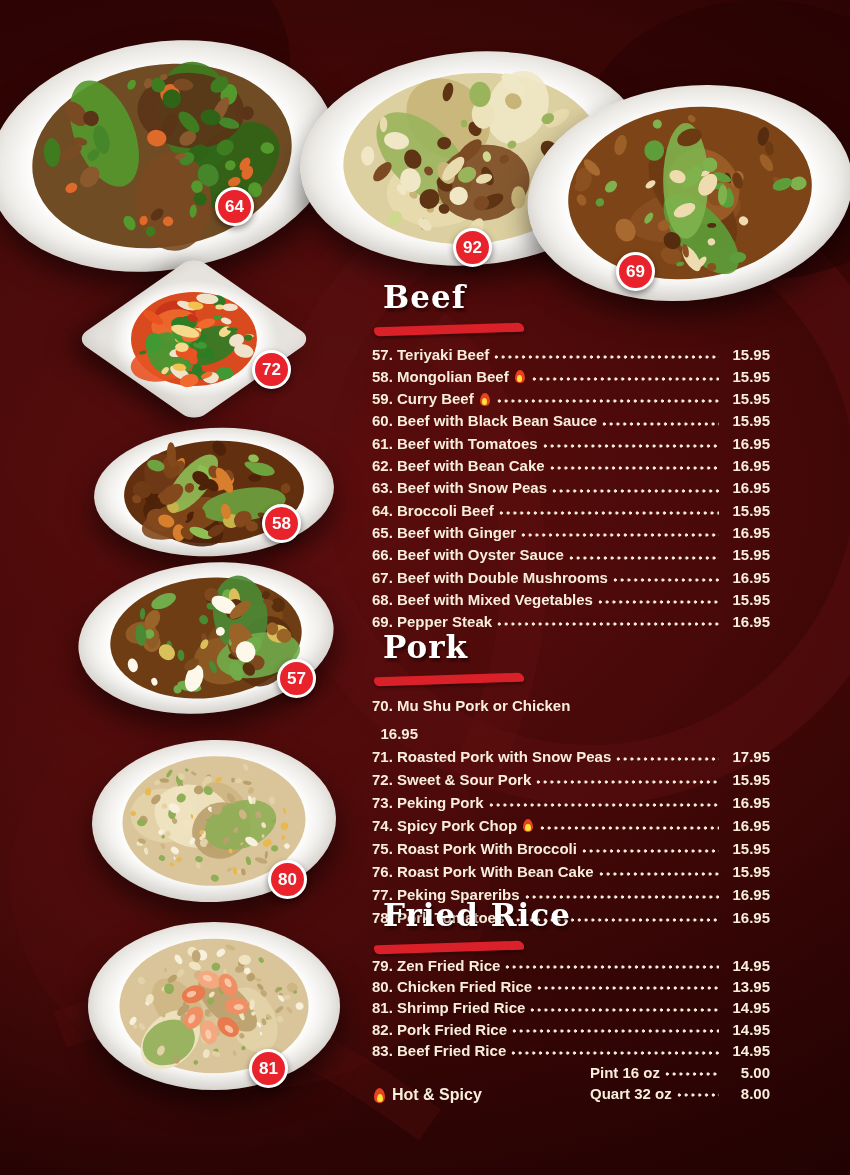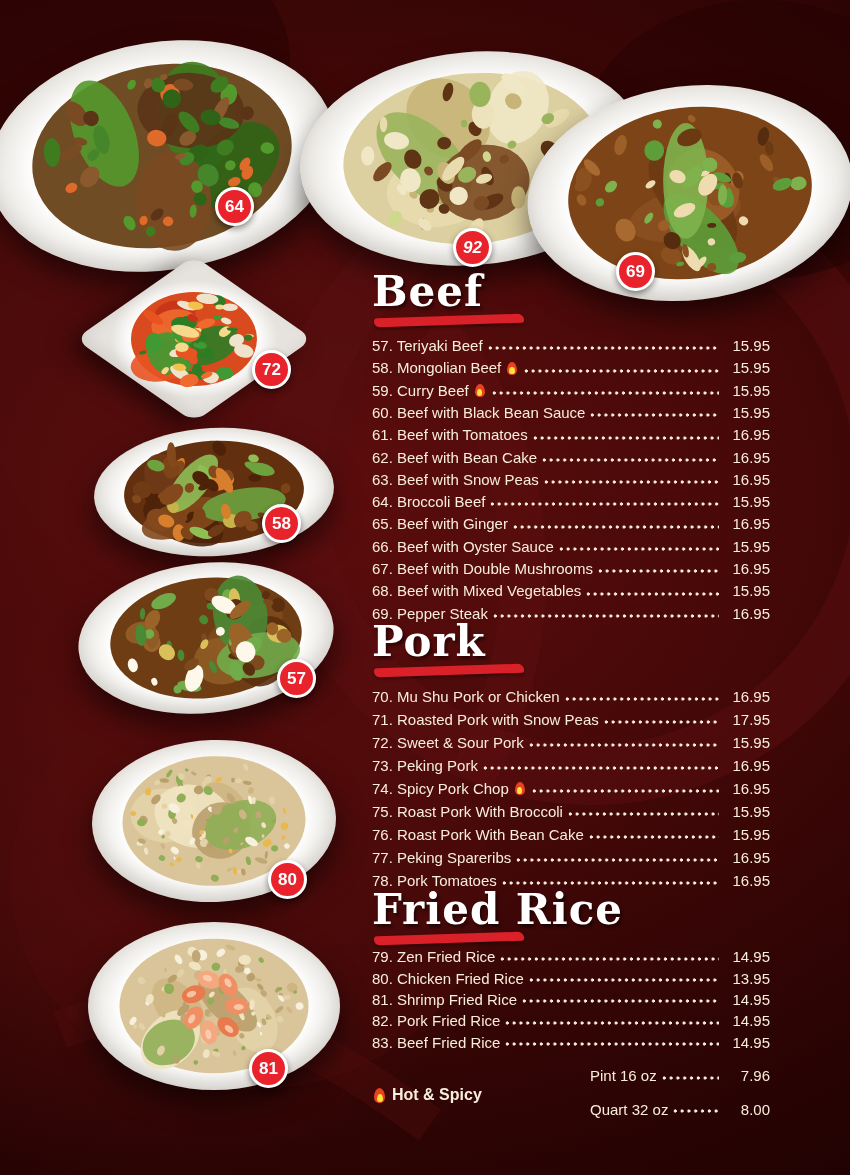--- a/index.html
+++ b/index.html
@@ -17,28 +17,28 @@
   .plate.square{border-radius:16px;}
   .food{position:absolute;left:0;top:0;width:100%;height:100%;}
   .plate.square .food{transform:rotate(-45deg);transform-origin:center;}
   
   .badge{position:absolute;z-index:5;width:33px;height:33px;border-radius:50%;
     background:#e8232b;border:3px solid #ffffff;color:#ffffff;
     display:flex;align-items:center;justify-content:center;
     font:bold 17px "Liberation Sans",sans-serif;box-shadow:0 3px 6px rgba(0,0,0,.45);}
   
   .section{position:absolute;left:372px;width:398px;z-index:4;}
-  .section-title{margin:0;font-family:"DejaVu Serif",serif;font-weight:bold;color:#ffffff;
-    font-size:42px;line-height:1.05;letter-spacing:1px;text-shadow:2px 3px 3px rgba(0,0,0,.5);}
+  .section-title{margin:11px;font-family:"DejaVu Serif",serif;font-weight:bold;color:#ffffff;
+    font-size:31px;line-height:1.05;letter-spacing:1px;text-shadow:2px 3px 3px rgba(0,0,0,.5);}
   .underline{height:9px;width:150px;background:#da2028;border-radius:6px 12px 5px 10px;
     transform:rotate(-1.8deg);margin:2px 0 0 2px;box-shadow:0 2px 3px rgba(0,0,0,.35);}
   .rows{margin-top:12px;}
   .row{display:flex;align-items:baseline;color:#f8eedb;
-    font-weight:normal;font-size:15px;font-family:"Liberation Sans",sans-serif;}
-  .row.indent{padding-left:218px;margin-top:12px;}
+    font-weight:bold;font-size:15px;font-family:"Liberation Sans",sans-serif;}
+  .row.indent{padding-left:218px;}
   .item-label,.item-mid{white-space:nowrap;}
   .dots{flex:1;height:7px;margin:0 5px;align-self:flex-end;margin-bottom:5px;
     background-image:radial-gradient(circle at 2.2px 3px,#f8eedb 1.35px,rgba(0,0,0,0) 1.85px);
     background-size:6.8px 7px;background-repeat:repeat-x;background-position:0 100%;}
   .item-price{text-align:right;min-width:46px;white-space:nowrap;}
   
   .flame{display:inline-block;width:11px;height:15px;position:relative;
     background:#e8431f;border-radius:50% 50% 50% 50%/64% 64% 36% 36%;flex:none;}
   .flame::after{content:"";position:absolute;left:2.5px;top:6px;width:6px;height:8px;
     background:#fbe23c;border-radius:50% 50% 50% 50%/64% 64% 36% 36%;}
@@ -600,21 +600,21 @@
           <ellipse cx="107.56602607597313" cy="73.33720509252004" rx="5" ry="3" fill="#fbd4b8" opacity="0.8" transform="rotate(160 105.56602607597313 72.33720509252004)"></ellipse>
           <ellipse cx="120.95322521787078" cy="57.79393772055258" rx="12" ry="8.5" fill="#f4a87f" transform="rotate(200 120.95322521787078 57.79393772055258)"></ellipse>
           <ellipse cx="122.95322521787078" cy="58.79393772055258" rx="5" ry="3" fill="#fbd4b8" opacity="0.8" transform="rotate(200 120.95322521787078 57.79393772055258)"></ellipse>
           <ellipse cx="140.14074870615607" cy="62.98436975125935" rx="12" ry="8.5" fill="#ef8f63" transform="rotate(240 140.14074870615607 62.98436975125935)"></ellipse>
           <ellipse cx="142.14074870615607" cy="63.98436975125935" rx="5" ry="3" fill="#fbd4b8" opacity="0.8" transform="rotate(240 140.14074870615607 62.98436975125935)"></ellipse>
         </svg>
       </div>
     </div>
   <div id="badges">
       <div class="badge" style="left: 215px; top: 187px;">64</div>
-      <div class="badge" style="left: 453px; top: 228px; font-style: italic;">92</div>
+      <div class="badge" style="left: 453px; top: 228px;">92</div>
       <div class="badge" style="left: 616px; top: 252px;">69</div>
       <div class="badge" style="left: 252px; top: 350px;">72</div>
       <div class="badge" style="left: 262px; top: 504px;">58</div>
       <div class="badge" style="left: 277px; top: 659px;">57</div>
       <div class="badge" style="left: 268px; top: 860px;">80</div>
       <div class="badge" style="left: 249px; top: 1049px;">81</div>
     </div>
   <div id="sections">
       <div class="section" style="top: 270px;">
         <h2 class="section-title">Beef</h2>
@@ -686,21 +686,21 @@
             <span class="item-label">69. Pepper Steak</span>
             <span class="dots"></span>
             <span class="item-price">16.95</span>
           </div>
         </div>
       </div>
       <div class="section" style="top: 620px;">
         <h2 class="section-title">Pork</h2>
         <div class="underline"></div>
         <div class="rows" style="margin-top: 10px;">
-          <div class="row" style="line-height: 23px;">
+          <div class="row" style="line-height: 23px; flex-direction: column;">
             <span class="item-label">70. Mu Shu Pork or Chicken</span>
             <span class="dots"></span>
             <span class="item-price">16.95</span>
           </div>
           <div class="row" style="line-height: 23px;">
             <span class="item-label">71. Roasted Pork with Snow Peas</span>
             <span class="dots"></span>
             <span class="item-price">17.95</span>
           </div>
           <div class="row" style="line-height: 23px;">
@@ -766,21 +766,21 @@
             <span class="item-price">14.95</span>
           </div>
           <div class="row" style="line-height: 21.4px;">
             <span class="item-label">83. Beef Fried Rice</span>
             <span class="dots"></span>
             <span class="item-price">14.95</span>
           </div>
           <div class="row indent" style="line-height: 21.4px;">
             <span class="item-label">Pint 16 oz</span>
             <span class="dots"></span>
-            <span class="item-price">7.96</span>
+            <span class="item-price">5.00</span>
           </div>
           <div class="row indent" style="line-height: 21.4px;">
             <span class="item-label">Quart 32 oz</span>
             <span class="dots"></span>
             <span class="item-price">8.00</span>
           </div>
         </div>
       </div>
     </div>
 

